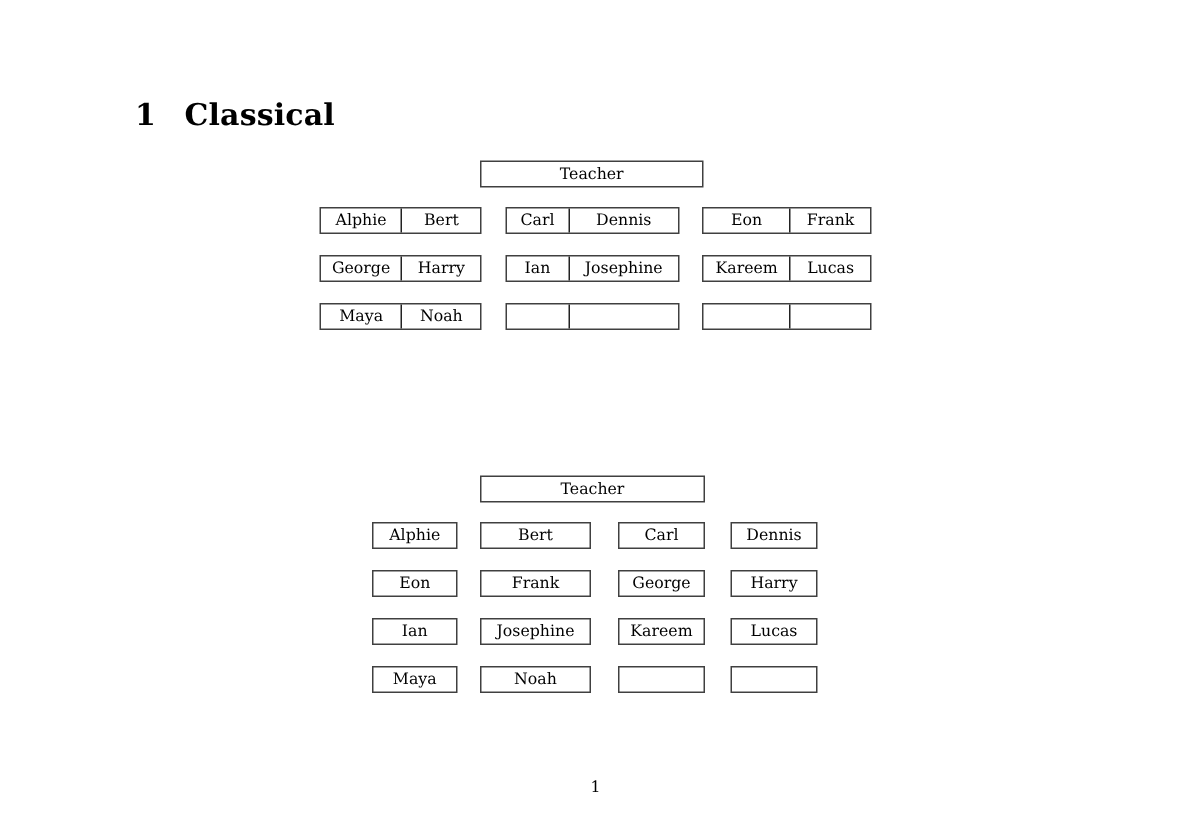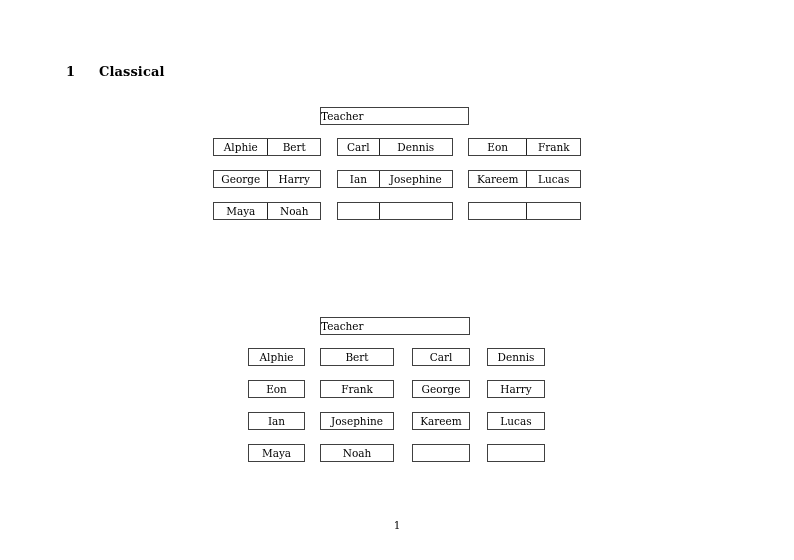--- a/index.html
+++ b/index.html
@@ -18,23 +18,24 @@
 
   .page {
     position: absolute;
     inset: 0;
   }
 
   
   .section-heading {
     position: absolute;
     font-weight: bold;
-    font-size: 13px;
+    font-size: 20px;
     letter-spacing: 0.1px;
     white-space: nowrap;
+    margin-left: 24px;
   }
   .section-heading .sec-num {
     display: inline-block;
     width: 33px;
   }
   .section-heading .sec-title {
     display: inline-block;
   }
 
   #heading-classical   { left: 66px; top: 64px; }
@@ -49,21 +50,21 @@
     font-size: 10.5px;
     line-height: 16px;
     height: 18px;
     text-align: center;
     white-space: nowrap;
     overflow: hidden;
   }
 
   
   .teacher-box {
-    text-align: left;
+    text-align: center;
   }
 
   
   .pair-group {
     position: absolute;
     box-sizing: border-box;
     border: 1px solid #404040;
     background: #ffffff;
     height: 18px;
     display: flex;

